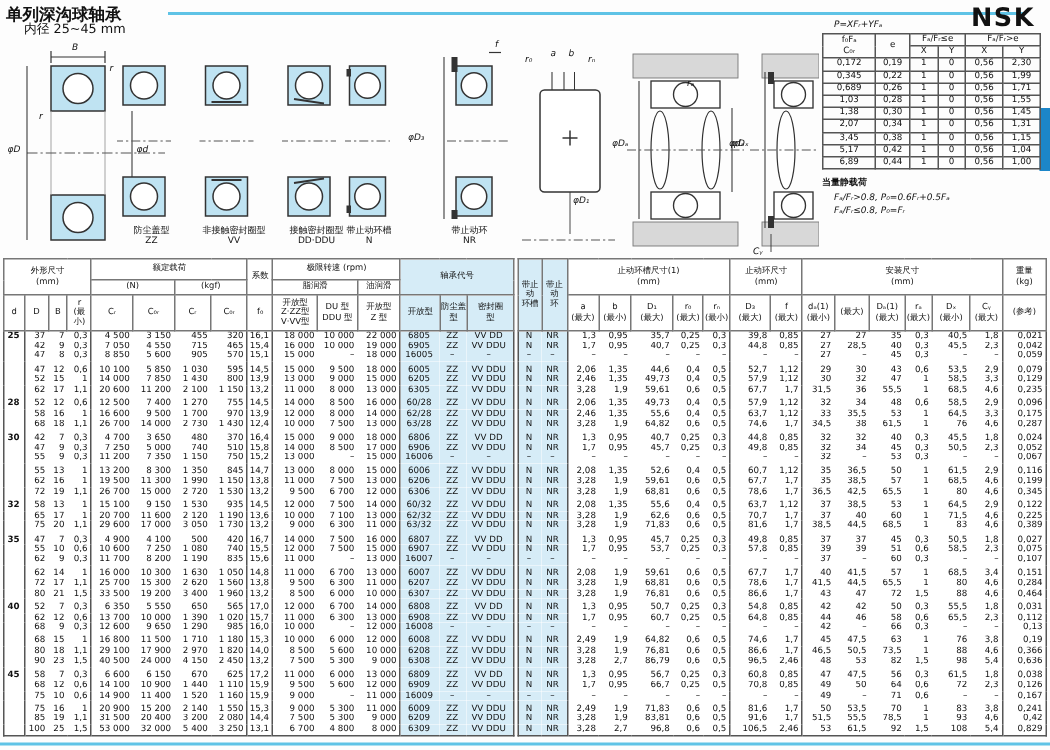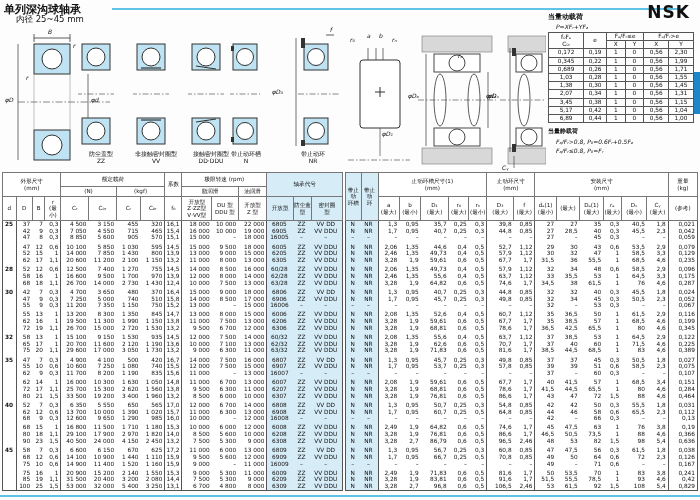--- a/index.html
+++ b/index.html
@@ -193,21 +193,20 @@
     <ellipse cx="24" cy="70" rx="6" ry="26" fill="#fff" stroke="#333" stroke-width="0.8"></ellipse>
     <line x1="10" y1="18" x2="10" y2="122" stroke="#333" stroke-width="0.7"></line>
     <line x1="0" y1="70" x2="46" y2="70" stroke="#555" stroke-width="0.7" stroke-dasharray="6 2 1.5 2"></line>
     <line x1="14" y1="126" x2="14" y2="138" stroke="#333" stroke-width="0.6"></line>
   </svg>
   <span class="abs lbl" style="left:140px;top:62px;">φDₓ</span>
   <span class="abs lbl" style="left:154px;top:134px;">Cᵧ</span>
 </div>
 
 <div class="abs eq">
-  <div class="eq-title">当量动载荷</div>
   <div class="eq-formula">P=XFᵣ+YFₐ</div>
   <table class="eqt">
     <colgroup>
         <col style="width:34px">
         <col style="width:22px">
         <col style="width:18px">
         <col style="width:18px">
         <col style="width:24px">
         <col style="width:24px">
       </colgroup>

